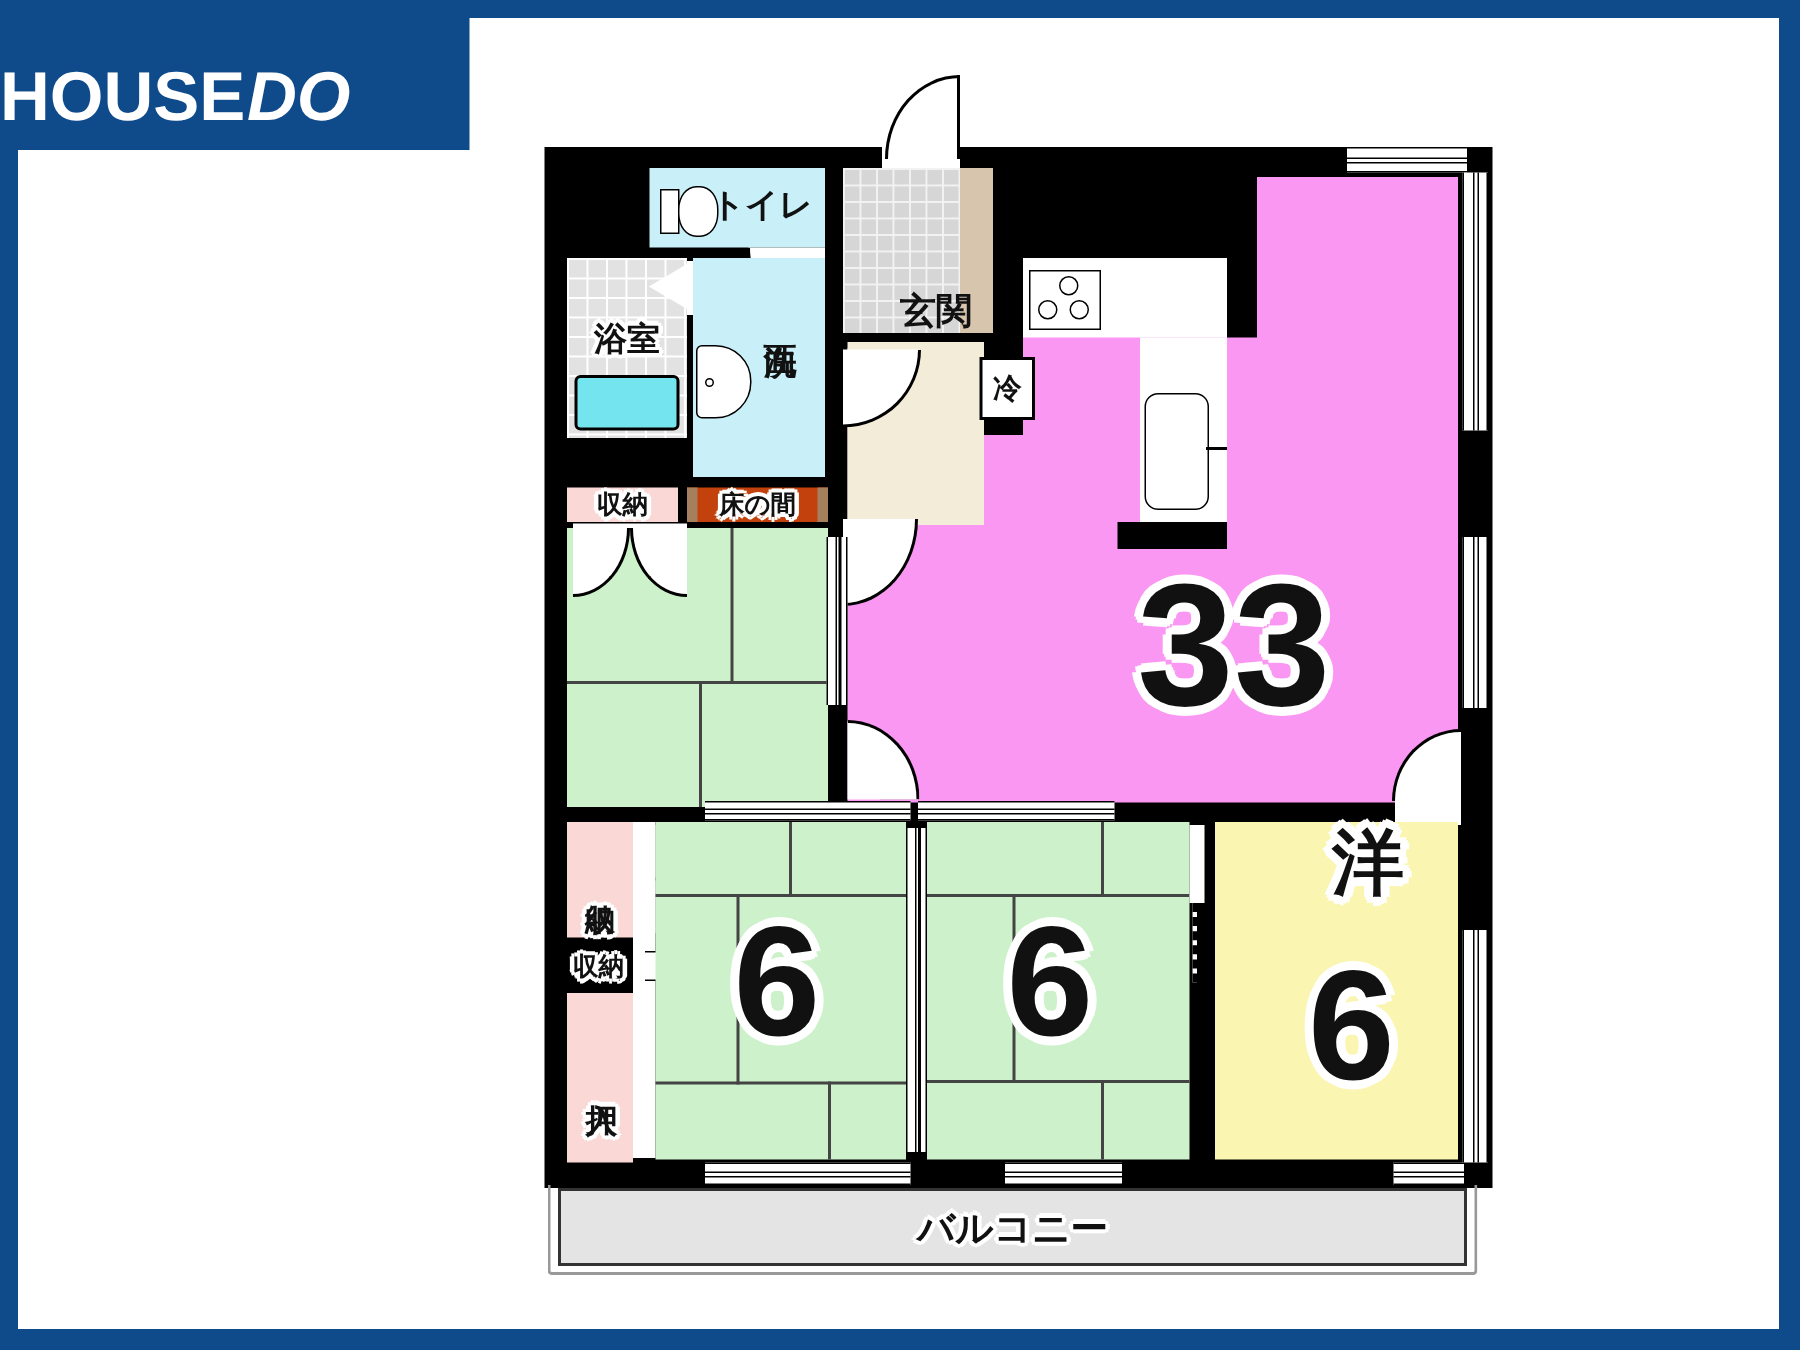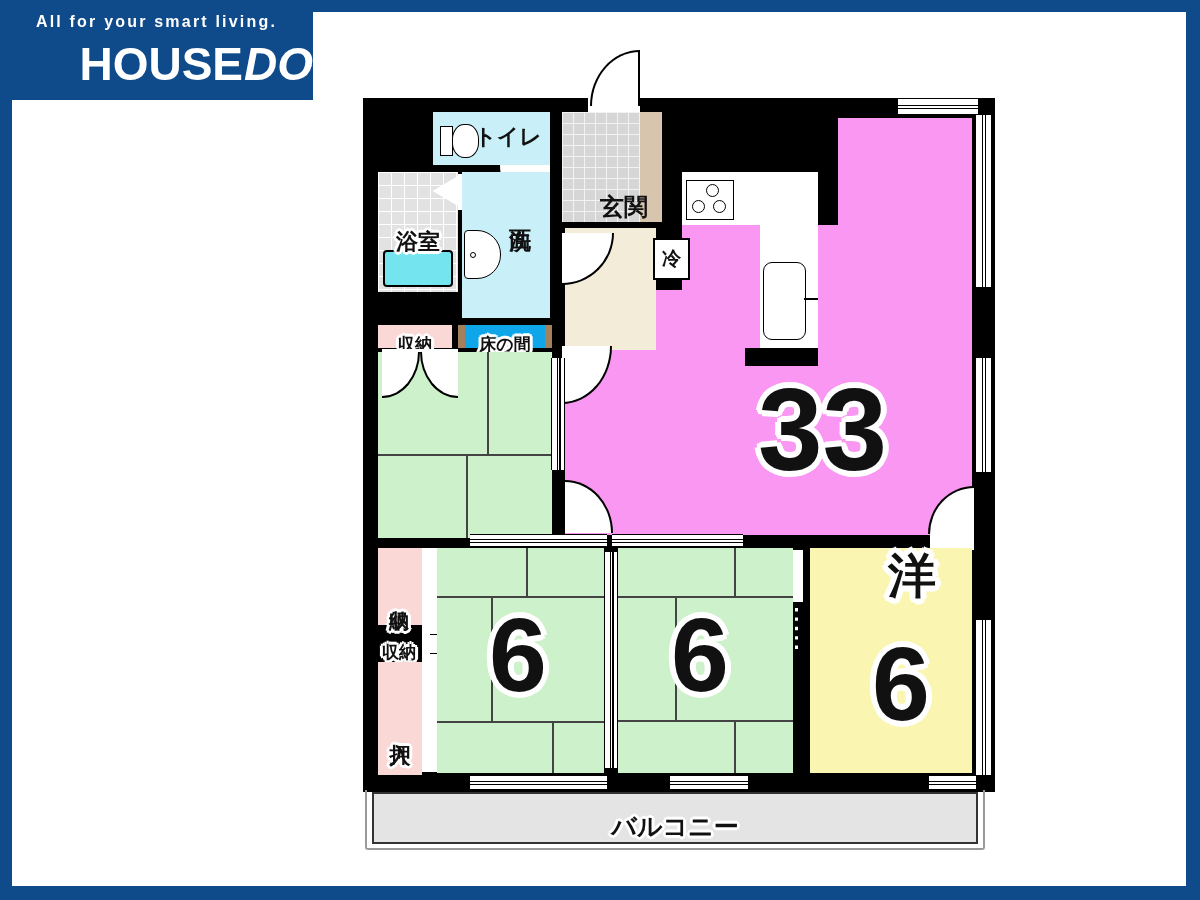--- a/index.html
+++ b/index.html
@@ -5,21 +5,21 @@
   * { margin:0; padding:0; box-sizing:border-box; }
   html,body { background:#fff; }
   #stage{ position:relative; width:1200px; height:900px; background:#fff; overflow:hidden;
           font-family:"Liberation Sans", sans-serif; }
   .abs{ position:absolute; }
   .blue{ background:#0F4A8A; }
   .black{ background:#000; }
   .center{ display:flex; align-items:center; justify-content:center; }
   .lbl{ color:#111; font-weight:bold; white-space:nowrap; }
   .ol{ text-shadow:-2px -2px 0 #fff,2px -2px 0 #fff,-2px 2px 0 #fff,2px 2px 0 #fff,
-       -3px 0 0 #fff,3px 0 0 #fff,0 -3px 0 #fff,0 3px 0 #fff;margin-top:16px; }
+       -3px 0 0 #fff,3px 0 0 #fff,0 -3px 0 #fff,0 3px 0 #fff; }
   .ol-l{ text-shadow:-4px -4px 0 #fff,4px -4px 0 #fff,-4px 4px 0 #fff,4px 4px 0 #fff,
        -6px 0 0 #fff,6px 0 0 #fff,0 -6px 0 #fff,0 6px 0 #fff,
        -5px 2px 0 #fff,5px -2px 0 #fff,2px 5px 0 #fff,-2px -5px 0 #fff; }
   .vert{ writing-mode:vertical-rl; text-orientation:upright; }
   .tile-genkan{ background-color:#d6d6d6;
     background-image:linear-gradient(#f2f2f2 1px, transparent 1px),
                      linear-gradient(90deg,#f2f2f2 1px, transparent 1px);
     background-size:11px 11px; }
   .tile-bath{ background-color:#e2e2e2;
     background-image:linear-gradient(#ffffff 1px, transparent 1px),
@@ -43,22 +43,21 @@
 <body>
 
 <div id="stage">
 
   <div class="abs blue" style="left:0;top:0;width:1200px;height:12px;"></div>
   <div class="abs blue" style="left:0;top:0;width:12px;height:900px;"></div>
   <div class="abs blue" style="left:1186px;top:0;width:14px;height:900px;"></div>
   <div class="abs blue" style="left:0;top:886px;width:1200px;height:14px;"></div>
 
   <div class="abs blue" style="left:0;top:0;width:313px;height:100px;">
-    <div class="abs" style="left:0;top:13px;width:313px;text-align:center;color:#fff;font-size:16px;letter-spacing:2.2px;font-weight:bold;">All for your smart living.</div>
-    <div class="abs" style="left:0;top:40px;width:313px;text-align:right;color:#fff;font-size:46px;font-weight:800;line-height:1.05;">
+    <div class="abs" style="left:0;top:40px;width:313px;text-align:left;color:#fff;font-size:46px;font-weight:800;line-height:1.05;">
       <span>HOUSE</span><span style="font-style:italic;margin-left:1px;">DO</span>
     </div>
   </div>
 
 
   <div class="abs black" style="left:363px;top:98px;width:632px;height:694px;"></div>
 
   <div class="abs" style="left:565px;top:118px;width:407px;height:417px;background:#FA97F3;"></div>
 
   <div class="abs black" style="left:558px;top:98px;width:124px;height:134px;"></div>
@@ -101,21 +100,21 @@
     <div class="abs" style="left:5px;top:19px;width:13px;height:13px;border:1.5px solid #000;border-radius:50%;"></div>
     <div class="abs" style="left:26px;top:19px;width:13px;height:13px;border:1.5px solid #000;border-radius:50%;"></div>
   </div>
   <div class="icon-box" style="left:763px;top:262px;width:43px;height:78px;border-width:1.5px;border-radius:9px;"></div>
   <div class="abs" style="left:804px;top:298px;width:14px;height:2px;background:#000;"></div>
   <div class="icon-box center lbl" style="left:653px;top:238px;width:37px;height:42px;font-size:19px;">冷</div>
 
   <div class="abs center" style="left:378px;top:325px;width:74px;height:23px;background:#FAD8D5;">
     <span class="lbl ol" style="font-size:17px;">収納</span>
   </div>
-  <div class="abs center" style="left:458px;top:325px;width:94px;height:23px;background:#0ea5e9;border-left:7px solid #A5805C;border-right:7px solid #A5805C;">
+  <div class="abs center" style="left:458px;top:325px;width:94px;height:23px;background:#c2410c;border-left:7px solid #A5805C;border-right:7px solid #A5805C;">
     <span class="lbl ol" style="font-size:17px;">床の間</span>
   </div>
 
   <div class="abs" style="left:378px;top:352px;width:174px;height:186px;background:#CDF2CB;"></div>
   <div class="tat" style="left:378px;top:454px;width:174px;height:2px;"></div>
   <div class="tat" style="left:487px;top:352px;width:2px;height:104px;"></div>
   <div class="tat" style="left:466px;top:454px;width:2px;height:84px;"></div>
   <div class="abs" style="left:382px;top:349px;width:76px;height:4px;background:#fff;"></div>
   <div class="abs arc arc-br" style="left:382px;top:352px;width:38px;height:46px;"></div>
   <div class="abs arc arc-bl" style="left:420px;top:352px;width:38px;height:46px;"></div>

